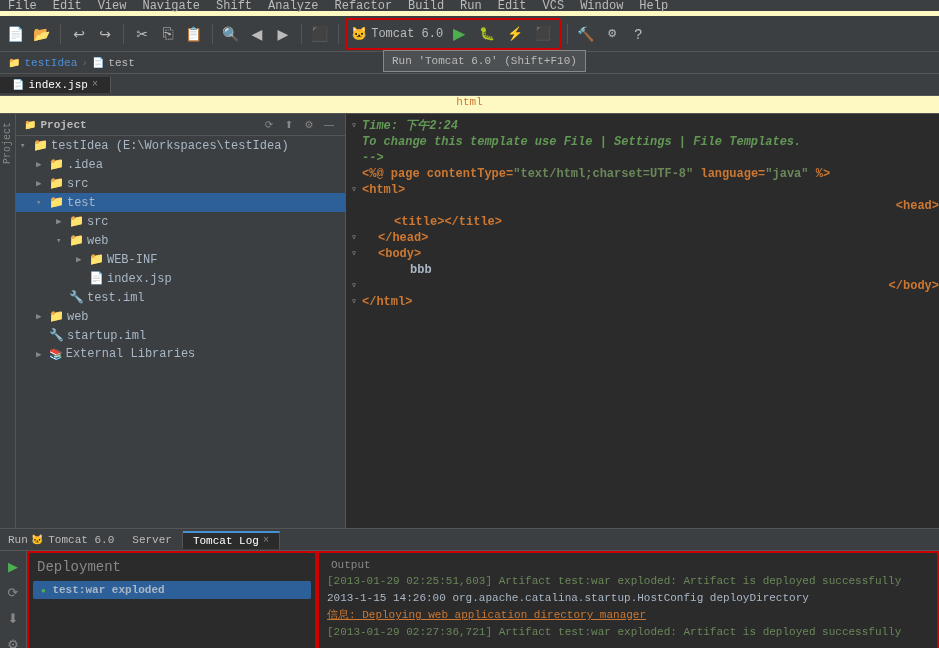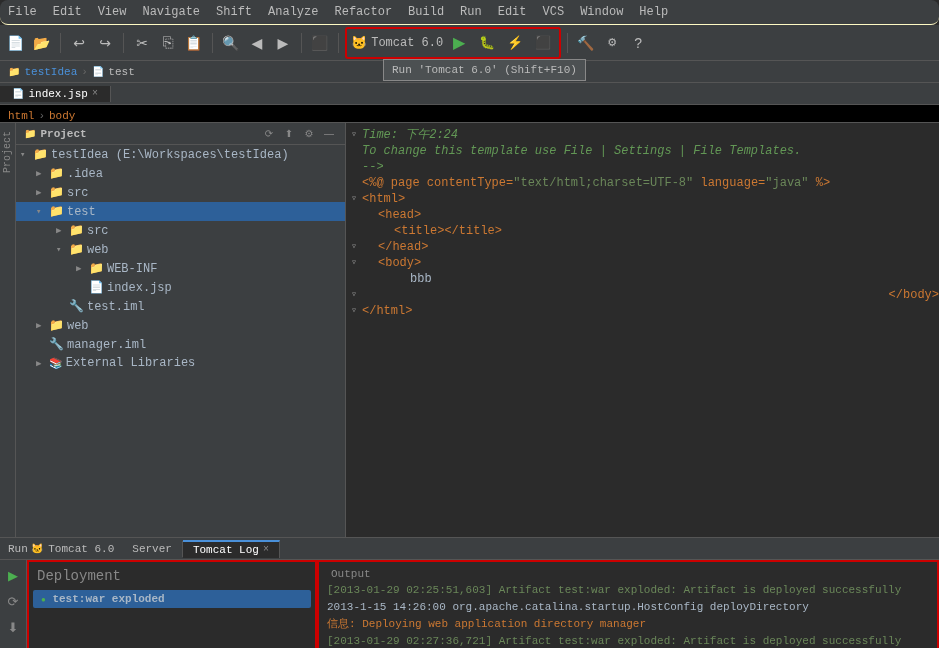--- a/index.html
+++ b/index.html
@@ -9,25 +9,24 @@
       background: #2b2b2b;
       font-family: 'Courier New', monospace;
       font-size: 12px;
       color: #a9b7c6;
       overflow: hidden;
     }
 
     
     .menu-bar {
       background: #3c3f41;
-      height: 25px;
-      display: flex;
-      align-items: center;
-      border-bottom: 1px solid #fef9c3;
-      border-radius: 8px;
+      height: 16px;
+      display: flex;
+      align-items: center;
+      border-bottom: 5px solid #fef9c3;
     }
     .menu-item {
       padding: 2px 8px;
       font-size: 12px;
       color: #bbbbbb;
       cursor: pointer;
     }
 
     
     .toolbar {
@@ -202,20 +201,21 @@
       width: 16px;
       display: flex;
       align-items: center;
       justify-content: center;
       flex-shrink: 0;
     }
     .line-content {
       flex: 1;
       font-size: 12px;
       font-family: 'Courier New', monospace;
+      font-weight: bold;
     }
     .fold-icon { color: #888; font-size: 10px; cursor: pointer; }
 
     
     .c-comment { color: #629755; font-style: italic; }
     .c-tag { color: #cc7832; }
     .c-string { color: #6a8759; }
     .c-text { color: #a9b7c6; }
     .c-directive { color: #cc7832; }
 
@@ -286,21 +286,21 @@
       overflow: auto;
       padding: 4px 8px;
       border: 2px solid #cc0000;
     }
     .output-line {
       font-size: 11px;
       line-height: 17px;
       color: #a9b7c6;
     }
     .output-line.success { color: #6a8759; }
-    .output-line.info { color: #cc7832; }
+    .output-line.info { color: #cc7832; text-decoration: underline; }
 
     
     .bottom-action-icons {
       display: flex;
       flex-direction: column;
       padding: 4px 2px;
       gap: 4px;
       border-right: 1px solid #555;
       background: #3c3f41;
     }
@@ -333,29 +333,30 @@
     .green-dot { color: #4caf50; font-size: 8px; }
 
     .output-label {
       font-size: 11px;
       color: #888;
       padding: 2px 4px;
     }
 
     
     .html-breadcrumb {
-      background: #000000;
+      background: #fef9c3;
       height: 18px;
       display: flex;
-      align-items: flex-end;
+      align-items: center;
       padding: 0 8px;
       font-size: 11px;
       color: #888;
       gap: 4px;
       border-bottom: 1px solid #555;
+      flex-direction: column;
     }
     .html-tag { color: #cc7832; }
   </style>
 </head>
 <body>
 
 <div class="menu-bar">
   <span class="menu-item">File</span>
   <span class="menu-item">Edit</span>
   <span class="menu-item">View</span>
@@ -491,21 +492,21 @@
       <span>test.iml</span>
     </div>
     <div class="tree-item" style="padding-left:20px;">
       <span class="tree-arrow">▶</span>
       <span class="folder-icon">📁</span>
       <span>web</span>
     </div>
     <div class="tree-item" style="padding-left:20px;">
       <span class="tree-arrow" style="visibility:hidden;">▶</span>
       <span class="iml-icon">🔧</span>
-      <span>manager.iml</span>
+      <span>startup.iml</span>
     </div>
     <div class="tree-item" style="padding-left:20px;">
       <span class="tree-arrow">▶</span>
       <span style="font-size:11px; color:#6699cc;">📚</span>
       <span>External Libraries</span>
     </div>
   </div>
 
   <div class="editor-area">
     <div class="editor-line">
@@ -527,21 +528,21 @@
       <div class="line-content"><span class="c-directive">&lt;%@ page contentType=</span><span class="c-string">"text/html;charset=UTF-8"</span><span class="c-directive"> language=</span><span class="c-string">"java"</span><span class="c-directive"> %&gt;</span></div>
     </div>
     <div class="editor-line">
       <div class="line-gutter">
           <span class="fold-icon">▿</span>
         </div>
       <div class="line-content"><span class="c-tag">&lt;html&gt;</span></div>
     </div>
     <div class="editor-line">
       <div class="line-gutter"></div>
-      <div class="line-content" style="padding-left:16px;"><span class="c-tag">&lt;head&gt;</span></div>
+      <div class="line-content" style="padding-left:16px;text-align:right;"><span class="c-tag">&lt;head&gt;</span></div>
     </div>
     <div class="editor-line">
       <div class="line-gutter"></div>
       <div class="line-content" style="padding-left:32px;"><span class="c-tag">&lt;title&gt;&lt;/title&gt;</span></div>
     </div>
     <div class="editor-line">
       <div class="line-gutter">
           <span class="fold-icon">▿</span>
         </div>
       <div class="line-content" style="padding-left:16px;"><span class="c-tag">&lt;/head&gt;</span></div>

